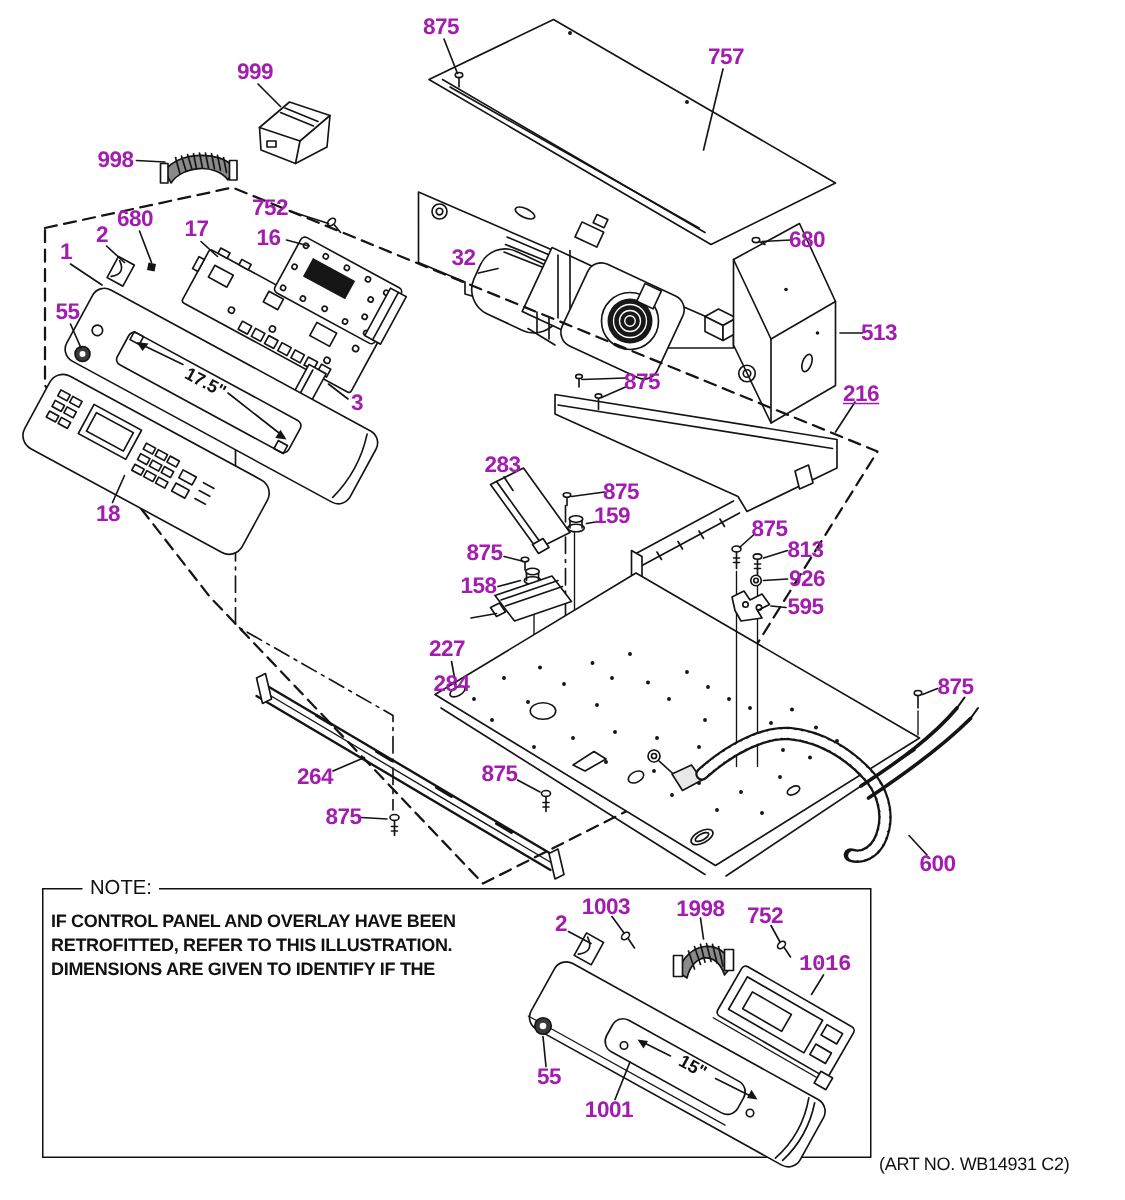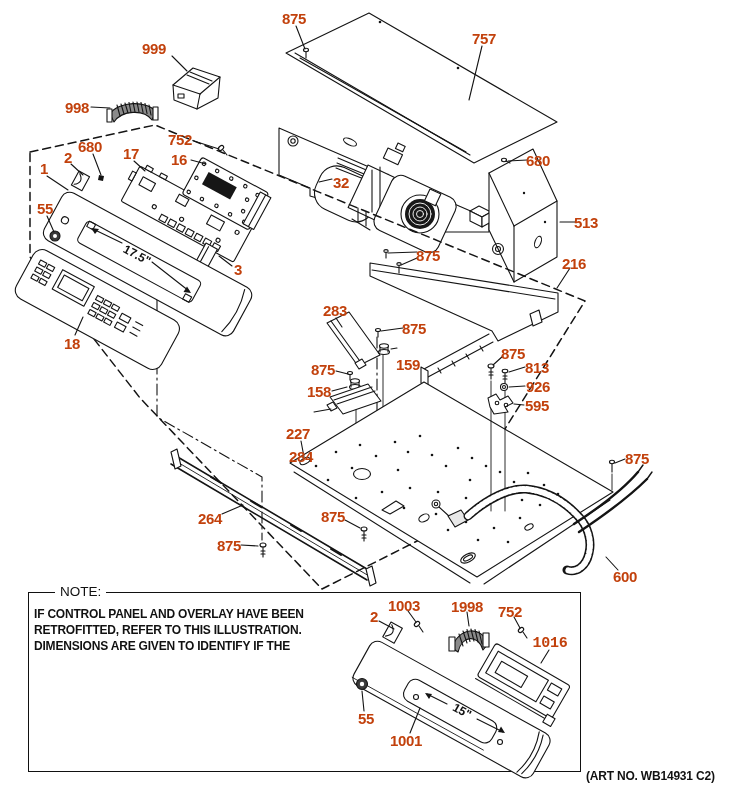--- a/index.html
+++ b/index.html
@@ -1,27 +1,27 @@
 <!DOCTYPE html>
 <html><head>
 <meta charset="utf-8">
 <style>
   html,body{margin:0;padding:0;background:#fff;}
   .stage{position:relative;width:750px;height:800px;background:#fff;overflow:hidden;
          font-family:"Liberation Sans",sans-serif;color:#111;}
   .stage svg{position:absolute;left:0;top:0;}
   .callout{position:absolute;transform:translate(-50%,-50%);font-size:15px;font-weight:700;
-           letter-spacing:-0.3px;white-space:nowrap;color:#c2410c;line-height:1;}
+           letter-spacing:-0.3px;white-space:nowrap;color:#a21caf;line-height:1;}
   .dimlabel{position:absolute;font-size:12px;font-weight:700;white-space:nowrap;color:#101010;line-height:1;}
   .notebox{position:absolute;left:28px;top:592px;width:551px;height:178px;border:1.6px solid #111;}
   .note-title{position:absolute;top:-9px;left:26px;background:#fff;padding:0 5px;
               font-size:13.5px;font-weight:400;letter-spacing:0;}
   .note-body{position:absolute;left:5px;top:13px;font-size:12px;font-weight:700;line-height:16px;
              letter-spacing:-0.2px;}
-  .artno{position:absolute;left:586px;top:769px;font-size:12px;font-weight:700;letter-spacing:-0.2px;}
+  .artno{position:absolute;left:586px;top:769px;font-size:12px;font-weight:400;letter-spacing:-0.2px;}
   .labels{position:absolute;left:0;top:0;width:750px;height:800px;}
 </style>
 </head>
 <body>
 
 <div class="stage">
 
   <div class="notebox">
     <div class="note-title">NOTE:</div>
     <div class="note-body">
@@ -518,39 +518,39 @@
         <line x1="549" y1="650" x2="541" y2="663"></line>
         <line x1="364" y1="711" x2="362" y2="691"></line>
         <line x1="410" y1="733" x2="420" y2="708"></line>
       </g>
     </g>
   </svg>
 
   <div class="labels" id="labels">
       <div class="callout" style="left: 294px; top: 18px;">875</div>
       <div class="callout" style="left: 484px; top: 38px;">757</div>
-      <div class="callout" style="left: 154px; top: 48px;">999</div>
+      <div class="callout" style="left: 170px; top: 48px;">999</div>
       <div class="callout" style="left: 77px; top: 107px;">998</div>
       <div class="callout" style="left: 180px; top: 139px;">752</div>
       <div class="callout" style="left: 90px; top: 146px;">680</div>
       <div class="callout" style="left: 68px; top: 157px;">2</div>
       <div class="callout" style="left: 131px; top: 153px;">17</div>
       <div class="callout" style="left: 179px; top: 159px;">16</div>
       <div class="callout" style="left: 44px; top: 168px;">1</div>
       <div class="callout" style="left: 45px; top: 208px;">55</div>
       <div class="callout" style="left: 238px; top: 269px;">3</div>
       <div class="callout" style="left: 72px; top: 343px;">18</div>
       <div class="callout" style="left: 538px; top: 160px;">680</div>
       <div class="callout" style="left: 586px; top: 222px;">513</div>
-      <div class="callout" style="left: 574px; top: 263px;">216</div>
-      <div class="callout" style="left: 309px; top: 182px; margin-left: 32px;">32</div>
+      <div class="callout" style="left: 574px; top: 263px; text-decoration: underline;">216</div>
+      <div class="callout" style="left: 309px; top: 172px;">32</div>
       <div class="callout" style="left: 428px; top: 255px;">875</div>
       <div class="callout" style="left: 335px; top: 310px;">283</div>
       <div class="callout" style="left: 414px; top: 328px;">875</div>
-      <div class="callout" style="left: 408px; top: 364px;">159</div>
+      <div class="callout" style="left: 408px; top: 344px;">159</div>
       <div class="callout" style="left: 323px; top: 369px;">875</div>
       <div class="callout" style="left: 319px; top: 391px;">158</div>
       <div class="callout" style="left: 301px; top: 412px; margin-top: 44px;">284</div>
       <div class="callout" style="left: 298px; top: 433px;">227</div>
       <div class="callout" style="left: 513px; top: 353px;">875</div>
       <div class="callout" style="left: 537px; top: 367px;">813</div>
       <div class="callout" style="left: 538px; top: 386px; text-align: right;">926</div>
       <div class="callout" style="left: 537px; top: 405px;">595</div>
       <div class="callout" style="left: 637px; top: 458px;">875</div>
       <div class="callout" style="left: 229px; top: 545px;">875</div>

